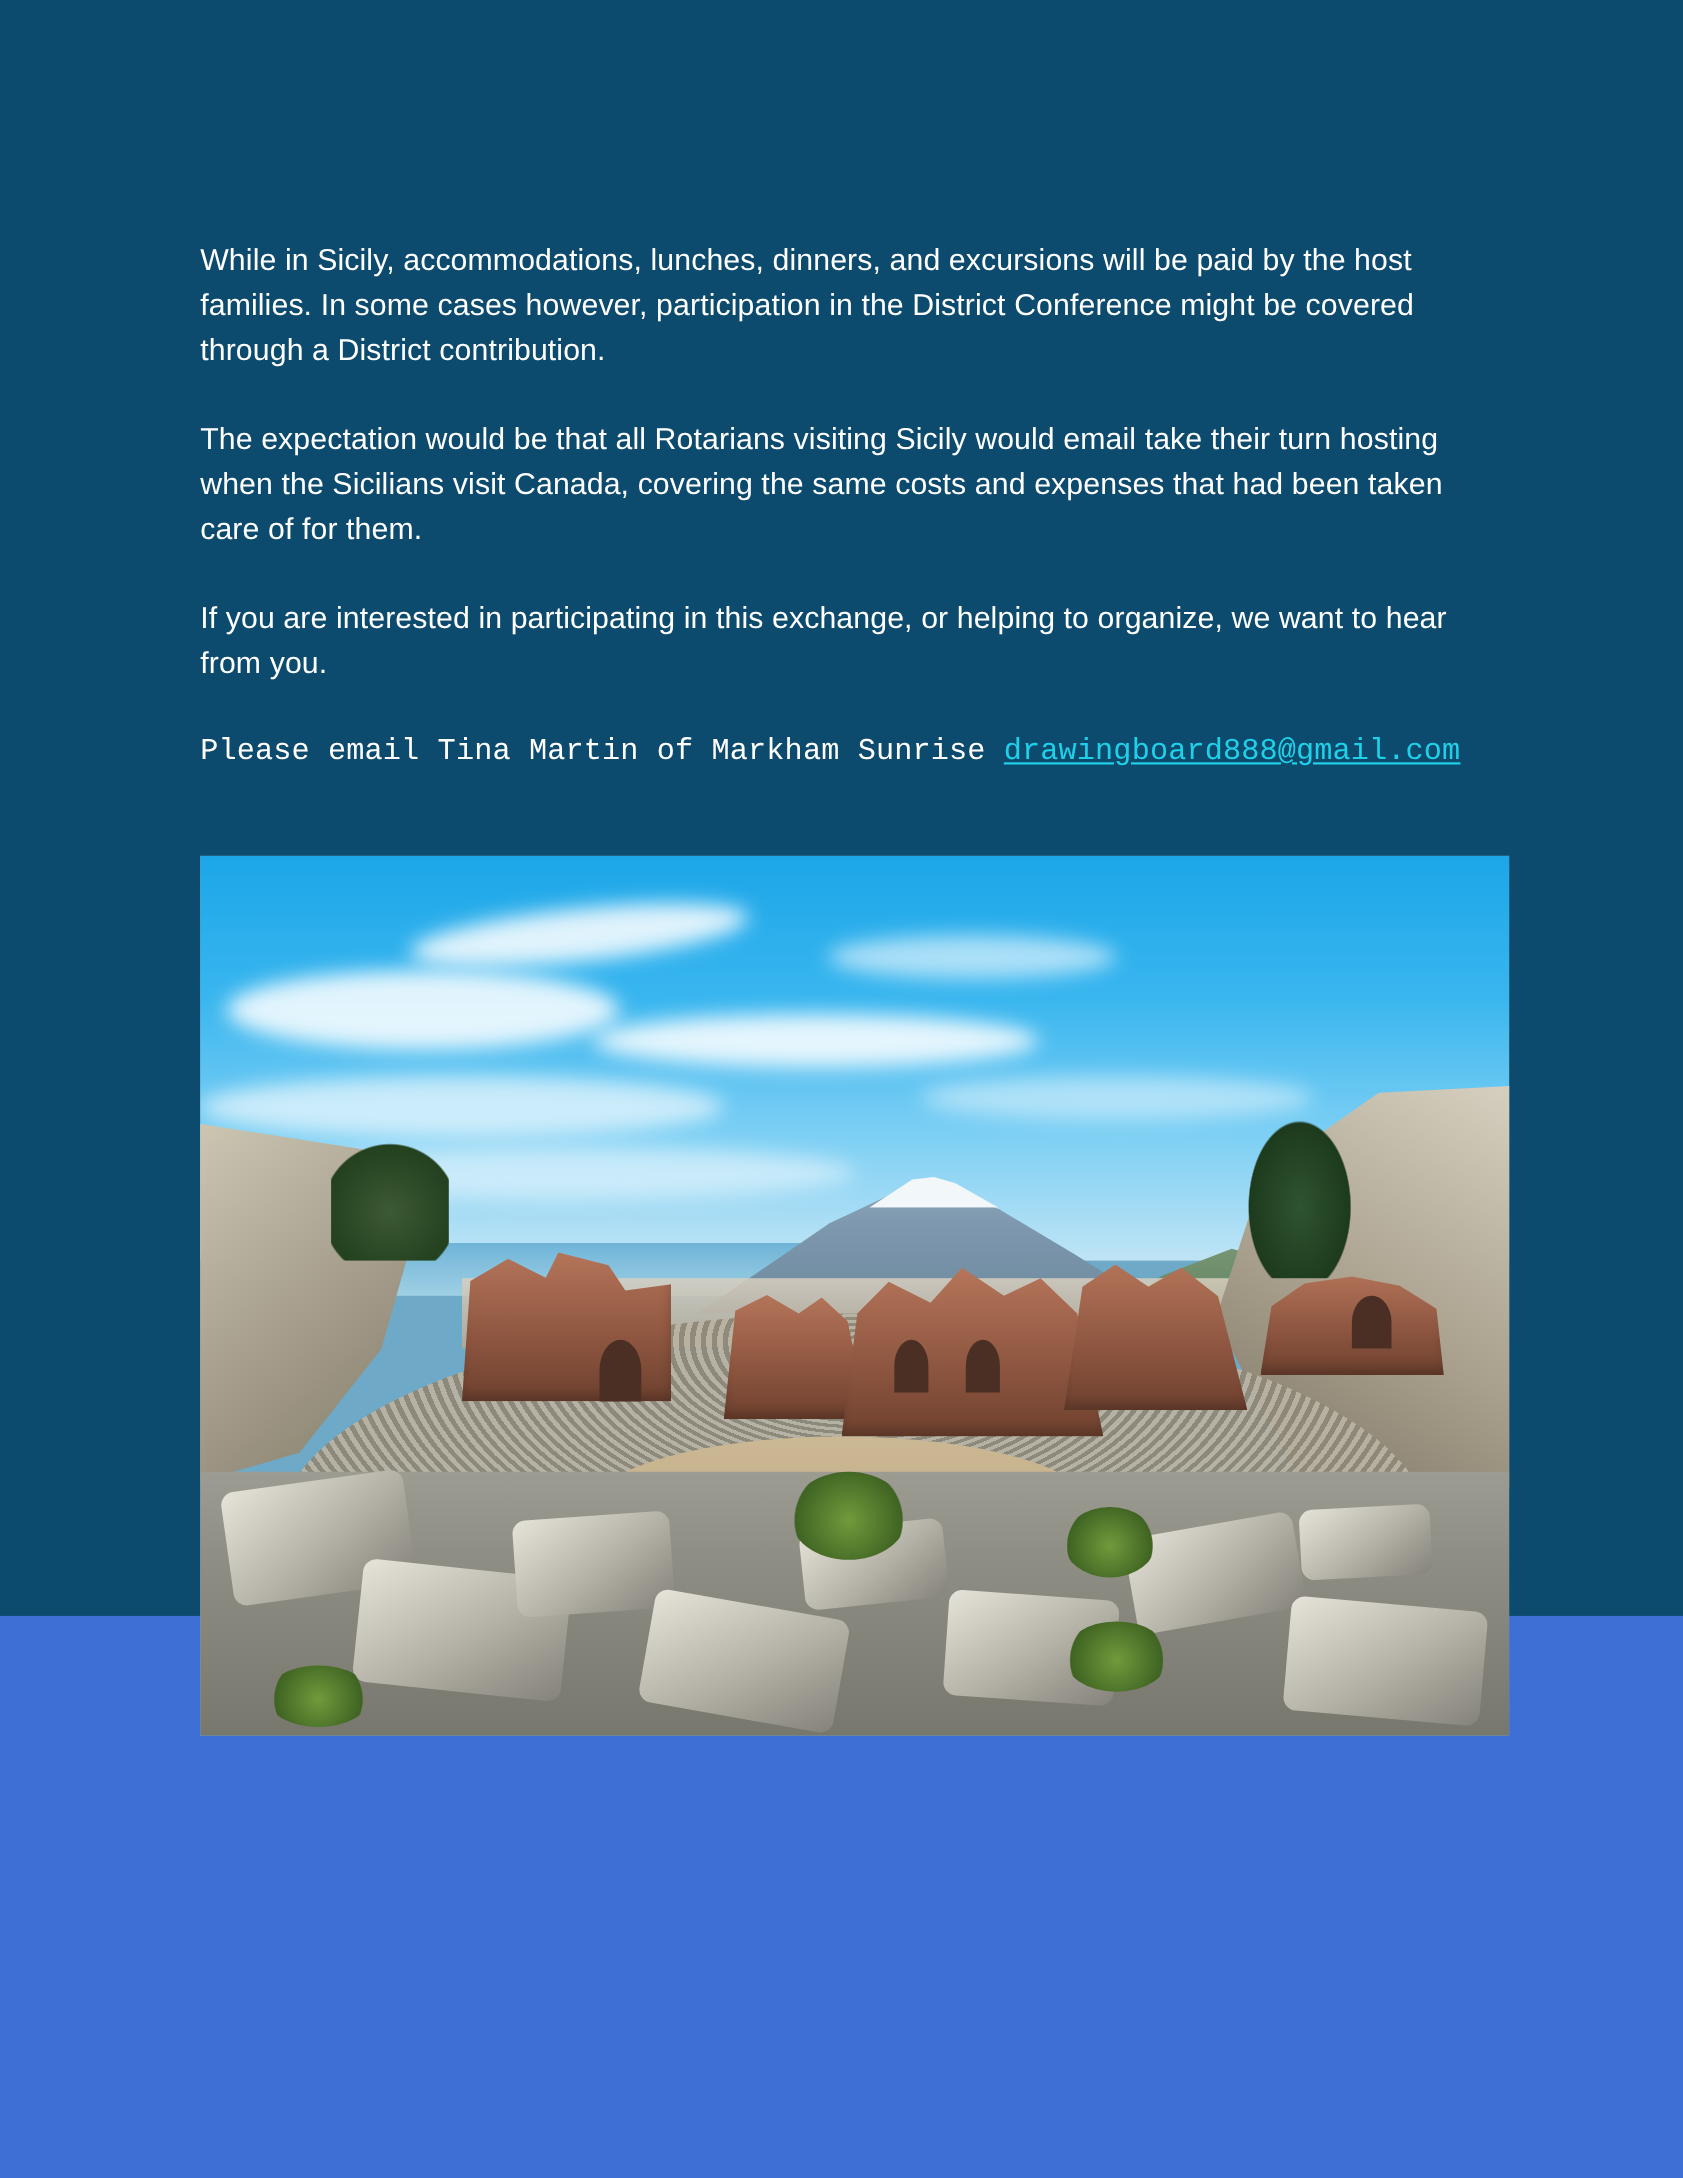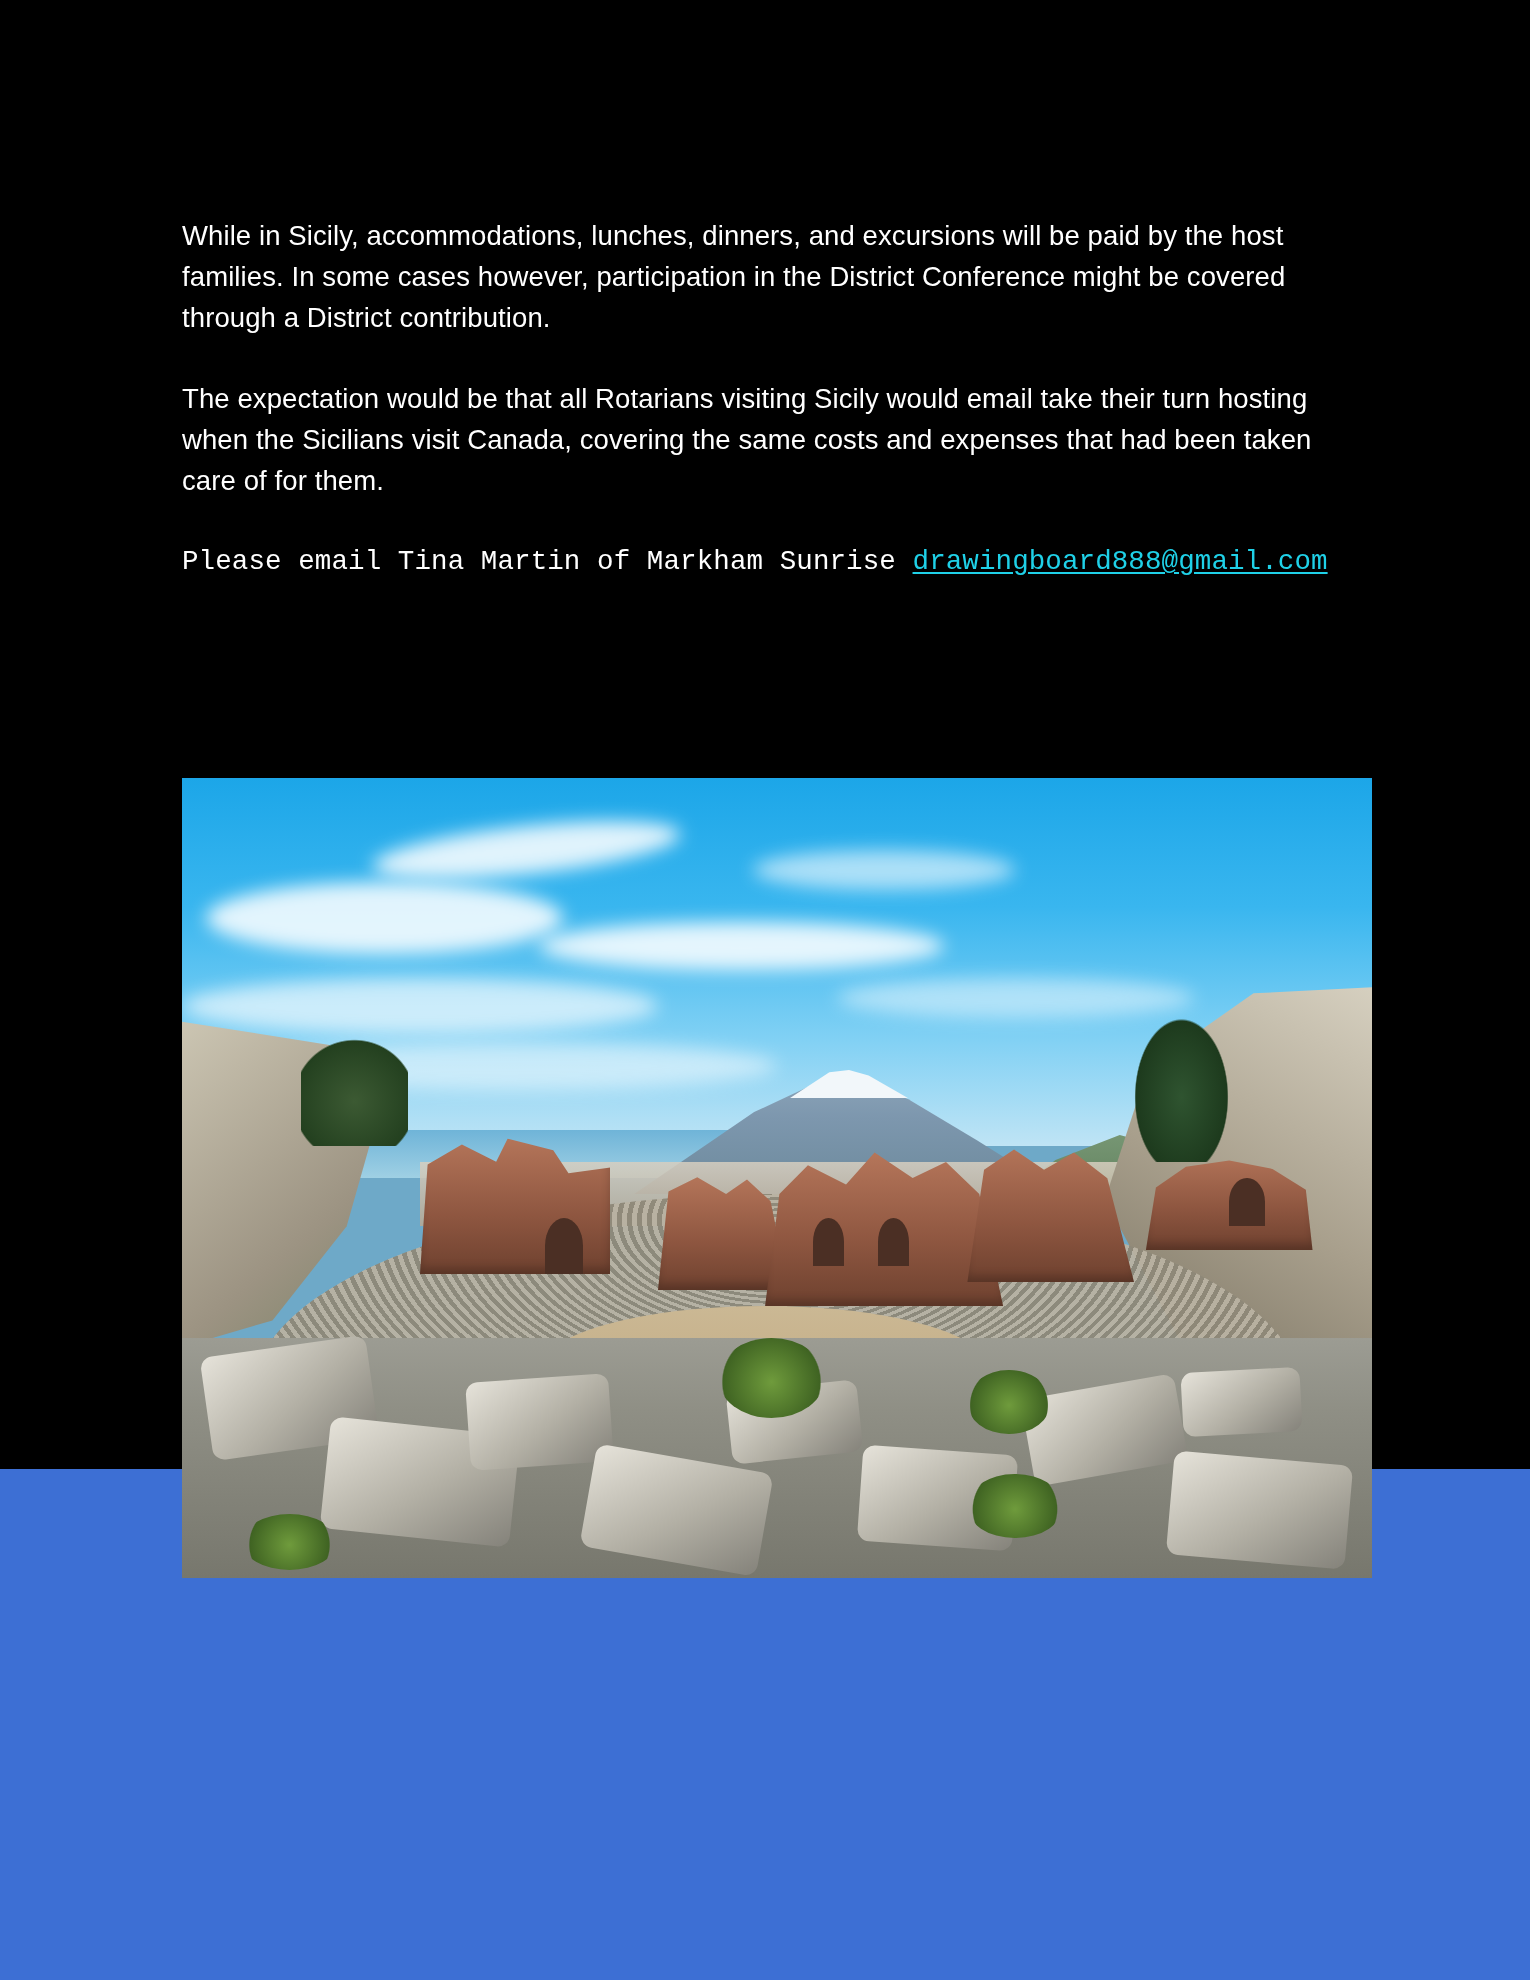--- a/index.html
+++ b/index.html
@@ -10,21 +10,21 @@
     width: 1530px;
     height: 1980px;
     background: #3d6fd4;
     font-family: "Liberation Sans", sans-serif;
     overflow: hidden;
   }
   .page {
     position: relative;
     width: 1530px;
     height: 1469px;
-    background: #000000;
+    background: #0c4a6e;
     box-sizing: border-box;
   }
   .content {
     position: absolute;
     left: 182px;
     top: 215px;
     width: 1175px;
   }
   .para {
     color: #ffffff;
@@ -235,20 +235,21 @@
   .s4 { right: 26%; bottom: 5%; width: 8%; height: 8%; }
 </style>
 </head>
 <body>
 
 <div class="page">
 
   <div class="content">
     <p class="para">While in Sicily, accommodations, lunches, dinners, and excursions will be paid by the host families. In some cases however, participation in the District Conference might be covered through a District contribution.</p>
     <p class="para">The expectation would be that all Rotarians visiting Sicily would email take their turn hosting when the Sicilians visit Canada, covering the same costs and expenses that had been taken care of for them.</p>
+    <p class="para">If you are interested in participating in this exchange, or helping to organize, we want to hear from you.</p>
     <p class="para"><span>Please email Tina Martin of Markham Sunrise </span><a class="email-link" href="#">drawingboard888@gmail.com</a></p>
   </div>
 
   <div class="photo-frame">
     <div class="photo">
       <div class="sky"></div>
       <div class="cloud c1"></div>
       <div class="cloud c2"></div>
       <div class="cloud c3"></div>
       <div class="cloud c4"></div>

